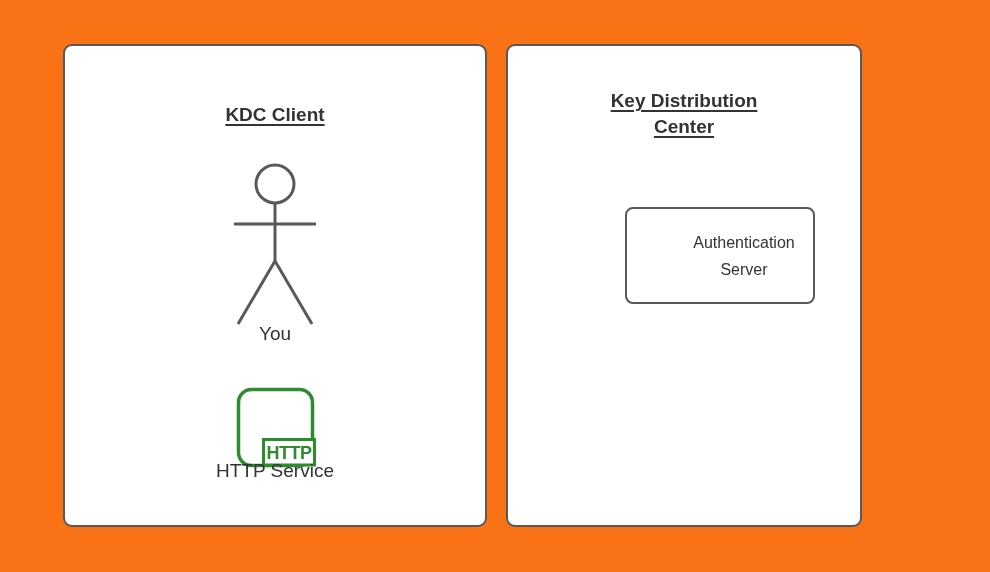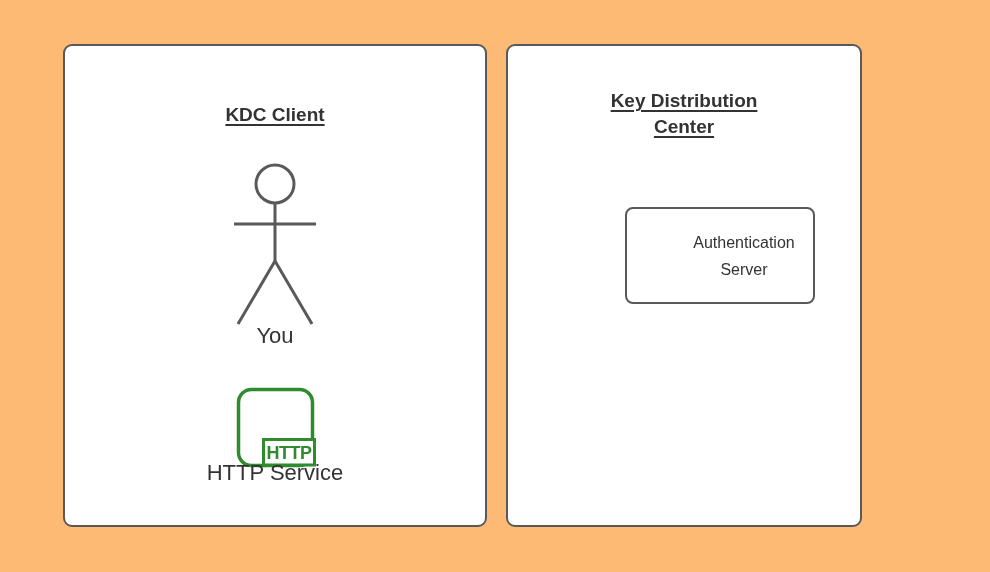--- a/index.html
+++ b/index.html
@@ -4,21 +4,21 @@
 <style>
   html, body {
     margin: 0;
     padding: 0;
     background: #ffffff;
   }
   .stage {
     position: relative;
     width: 990px;
     height: 572px;
-    background: #fdba74;
+    background: #f97316;
     font-family: "Liberation Sans", sans-serif;
     color: #333333;
     overflow: hidden;
   }
   .panel {
     position: absolute;
     background: #ffffff;
     border: 2px solid #595959;
     border-radius: 9px;
     box-sizing: border-box;
@@ -44,21 +44,21 @@
   }
   .panel-client .panel-title { top: 56px; }
   .panel-kdc .panel-title { top: 42px; }
   .panel-kdc .title-inner { max-width: 175px; }
 
   .caption {
     position: absolute;
     left: 0;
     width: 100%;
     text-align: center;
-    font-size: 22px;
+    font-size: 19px;
     color: #333333;
   }
   .caption-you { top: 277px; }
   .caption-service { top: 414px; }
 
   .actor-svg {
     position: absolute;
     left: 160px;
     top: 112px;
     width: 100px;

